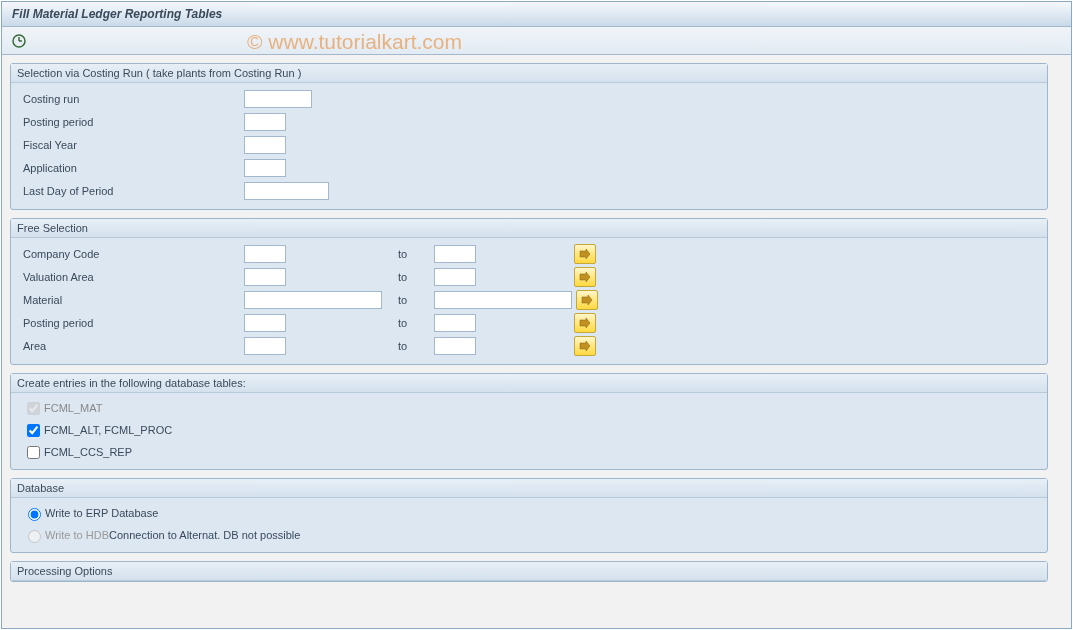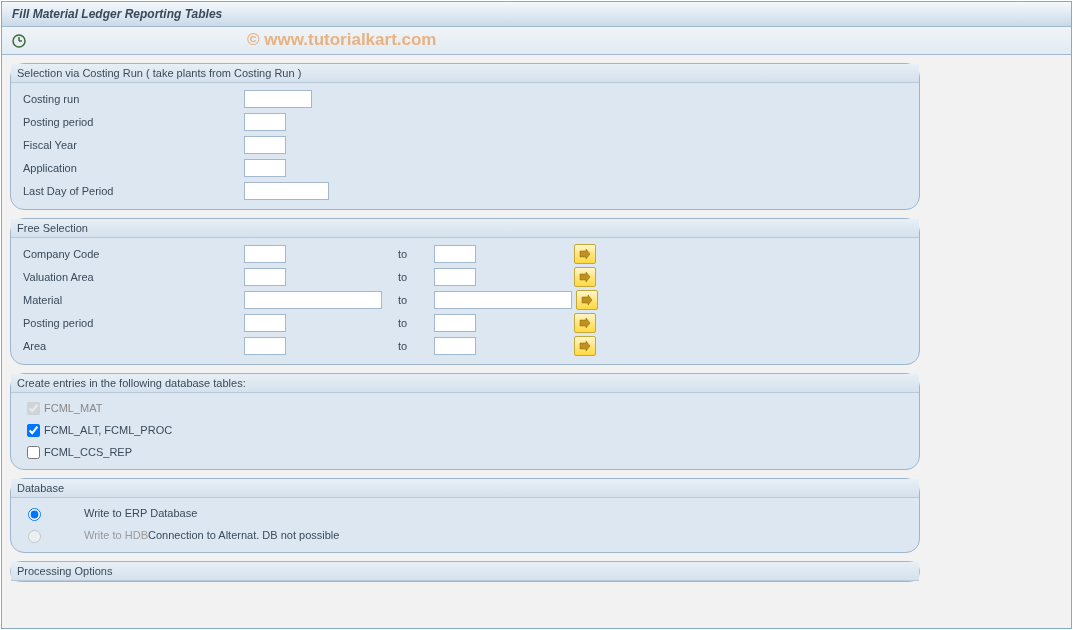--- a/index.html
+++ b/index.html
@@ -49,35 +49,35 @@
       display: flex;
       align-items: center;
       justify-content: center;
       cursor: pointer;
     }
     .watermark {
       position: absolute;
       left: 245px;
       top: 3px;
       color: #e89850;
-      font-size: 17px;
-      font-weight: bold;
+      font-size: 21px;
+      font-weight: normal;
       opacity: 0.7;
       pointer-events: none;
     }
     .content {
       padding: 8px;
       background: #f2f2f2;
     }
     .group-box {
       background: #dce7f1;
       border: 1px solid #9eb6cc;
-      border-radius: 14px;
+      border-radius: 3px;
       margin-bottom: 8px;
-      width: 910px;
+      width: 1038px;
     }
     .group-title {
       padding: 3px 6px;
       color: #3a4a5a;
       background: linear-gradient(to bottom, #e8eff6 0%, #d4e1ed 100%);
       border-bottom: 1px solid #b8cad9;
     }
     .group-body {
       padding: 4px 8px 6px 8px;
     }
@@ -149,21 +149,20 @@
       display: flex;
       align-items: center;
       height: 22px;
       padding-left: 4px;
     }
     .radio-row input[type="radio"] {
       margin-right: 4px;
     }
     .radio-row label {
       color: #3a4a5a;
-      margin-left: 39px;
     }
     .radio-row.disabled label {
       color: #999;
     }
     .radio-msg {
       color: #3a4a5a;
     }
   </style>
 </head>
 <body>

